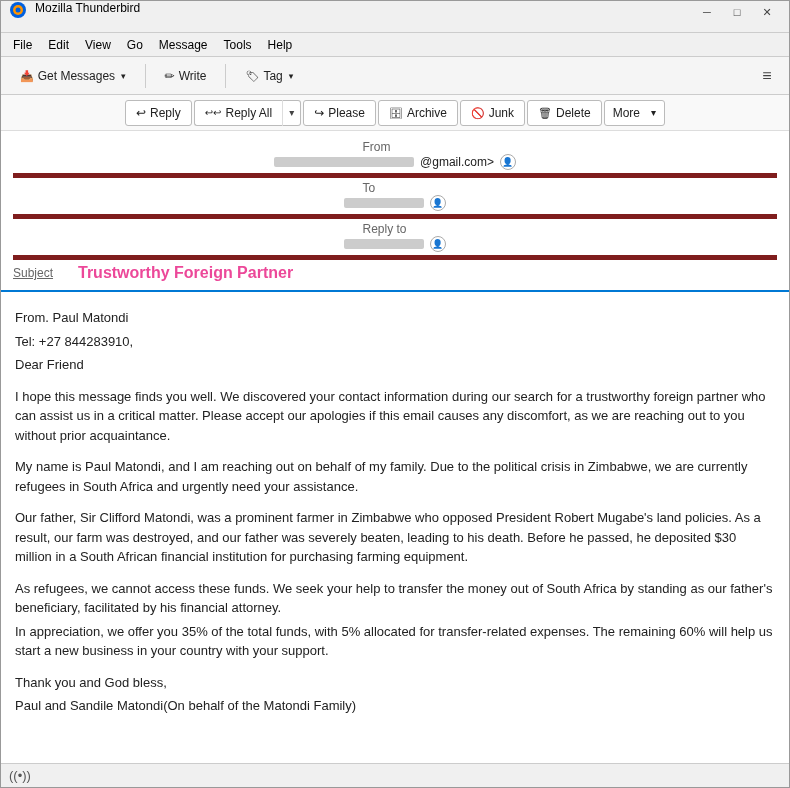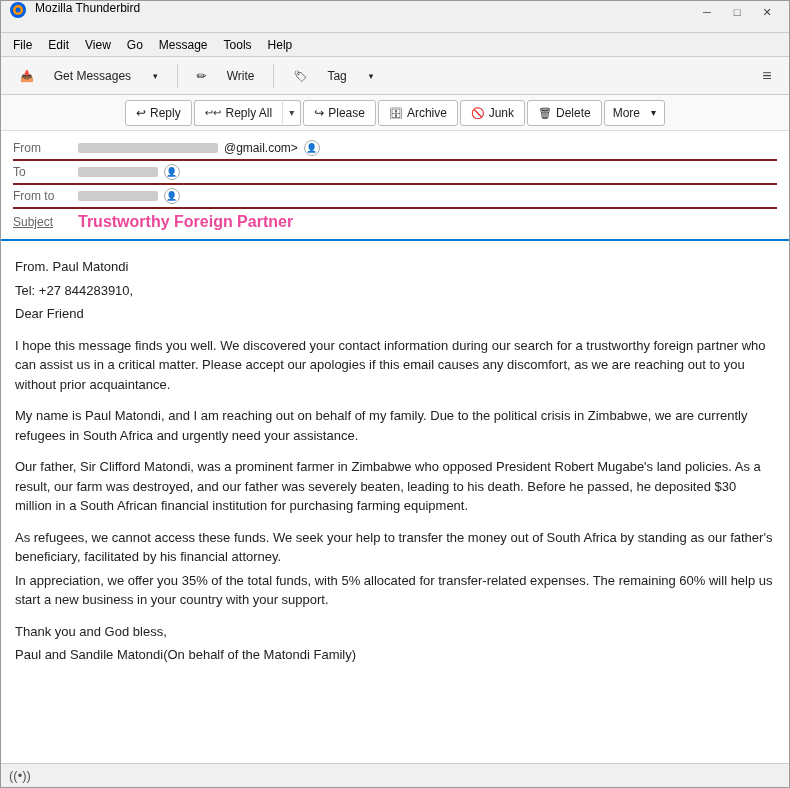--- a/index.html
+++ b/index.html
@@ -86,21 +86,21 @@
       height: 38px;
       background: #f5f5f5;
       border-bottom: 1px solid #ccc;
       padding: 0 8px;
       gap: 4px;
     }
 
     .tb-btn {
       display: flex;
       align-items: center;
-      gap: 20px;
+      gap: 4px;
       padding: 4px 10px;
       background: transparent;
       border: 1px solid transparent;
       border-radius: 3px;
       cursor: pointer;
       font-size: 12px;
       color: #222;
       height: 28px;
       text-align: center;
     }
@@ -196,22 +196,23 @@
     .email-header {
       background: #fff;
       border-bottom: 2px solid #0078d4;
       padding: 6px 12px;
     }
 
     .header-row {
       display: flex;
       align-items: center;
       min-height: 24px;
-      border-bottom: 2px solid #7f1d1d;
+      border-bottom: 5px solid #7f1d1d;
       padding: 3px 0;
+      flex-direction: column;
     }
 
     .header-row:last-child {
       border-bottom: none;
     }
 
     .header-label {
       width: 65px;
       font-size: 12px;
       color: #666;
@@ -428,21 +429,21 @@
 
     <div class="header-row">
       <span class="header-label">To</span>
       <span class="header-value">
         <span class="header-value-redacted-short"></span>
         <span class="contact-icon">👤</span>
       </span>
     </div>
 
     <div class="header-row">
-      <span class="header-label">From to</span>
+      <span class="header-label">Reply to</span>
       <span class="header-value">
         <span class="header-value-redacted-short"></span>
         <span class="contact-icon">👤</span>
       </span>
     </div>
 
     <div class="subject-row">
       <span class="subject-label">Subject</span>
       <span class="subject-text">Trustworthy Foreign Partner</span>
     </div>

